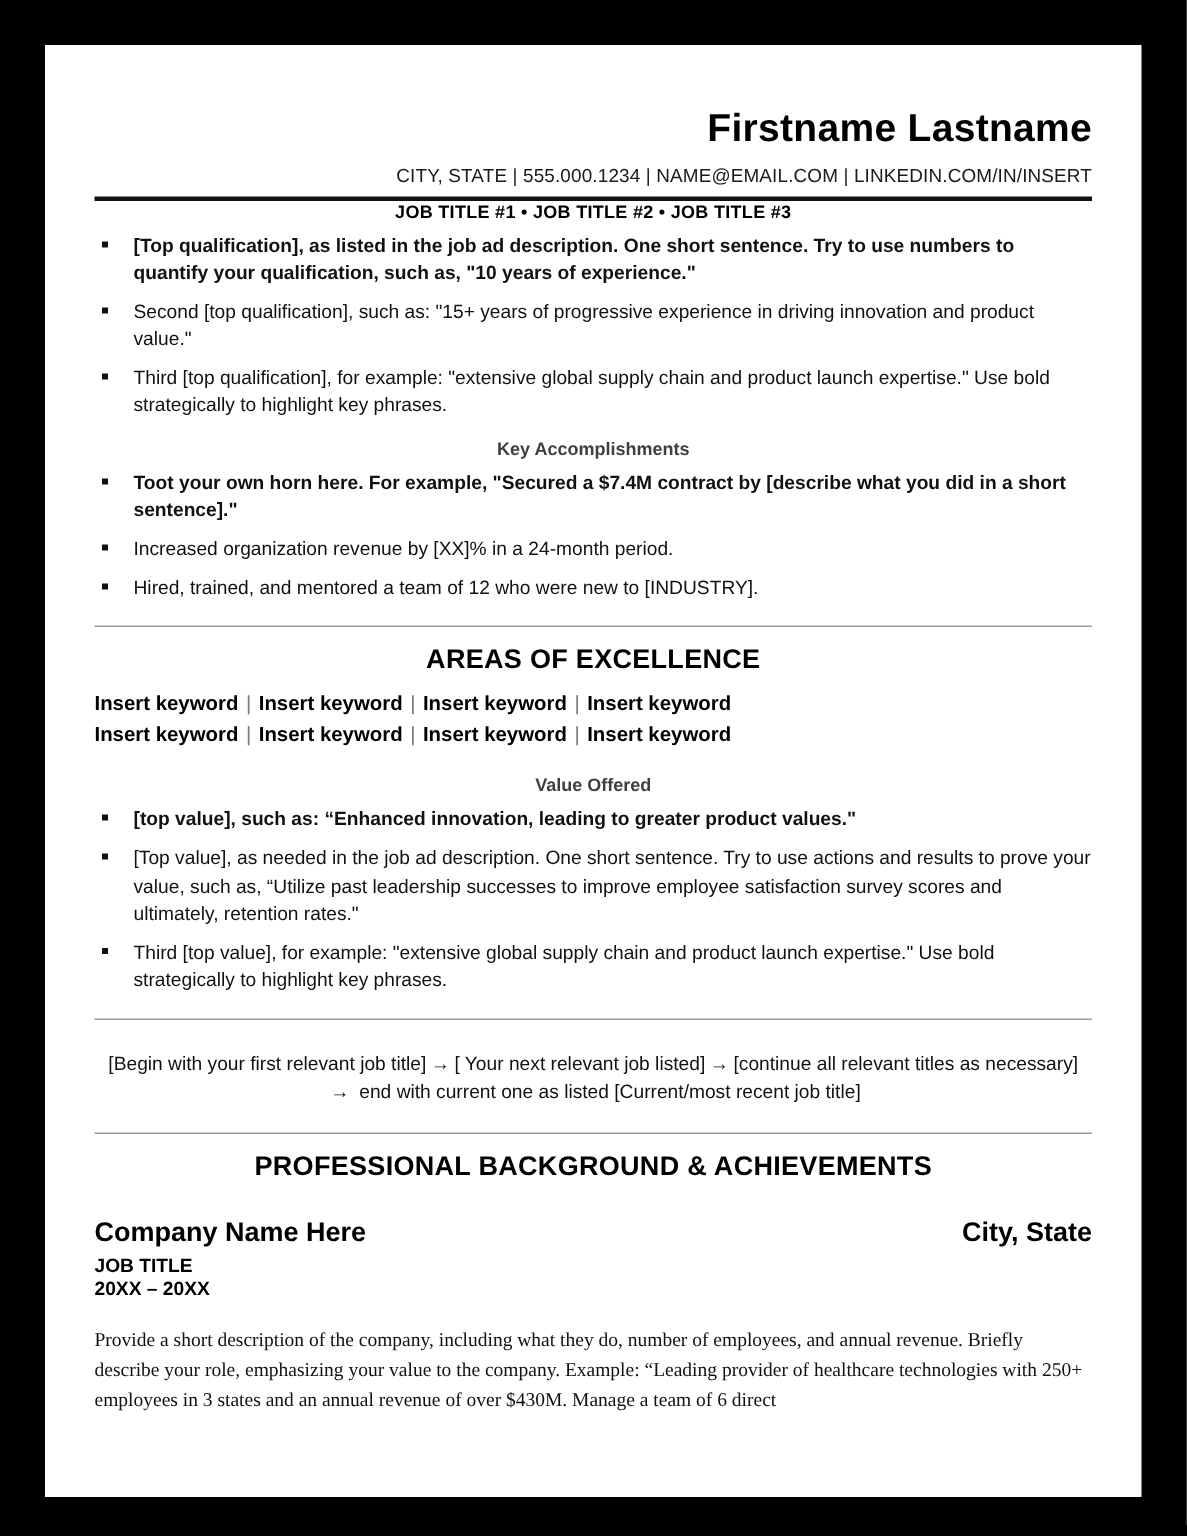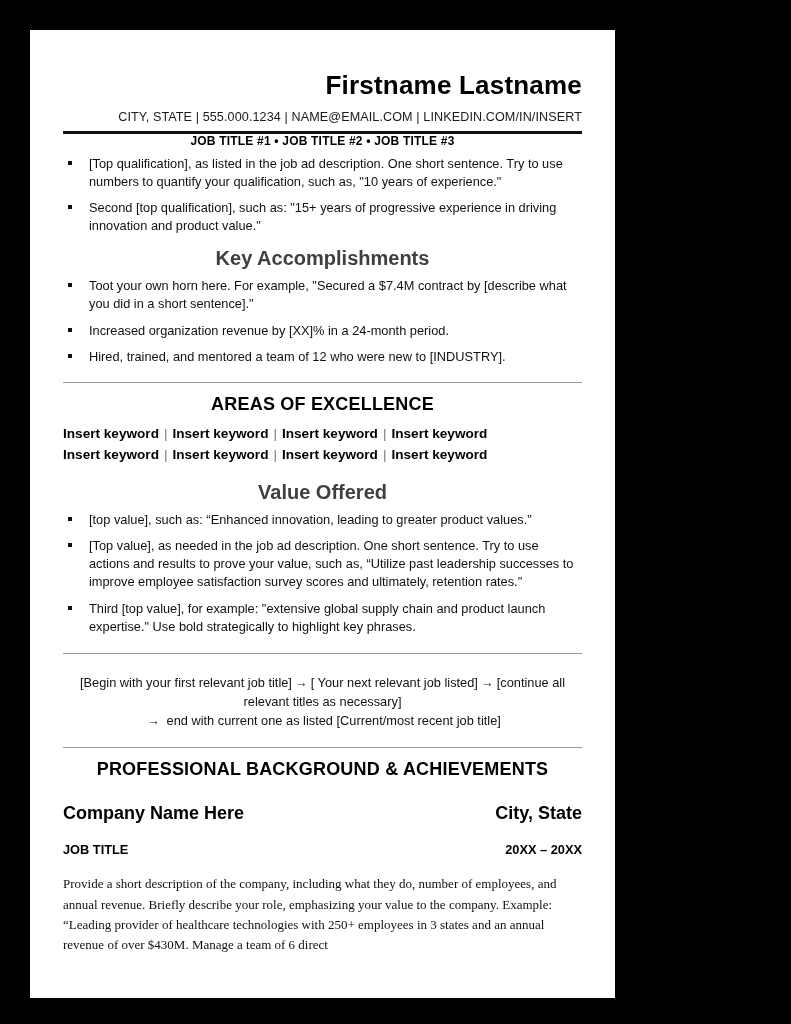--- a/index.html
+++ b/index.html
@@ -5,21 +5,21 @@
   * { margin:0; padding:0; box-sizing:border-box; }
   html, body {
     width:791px; height:1024px;
     background:#000;
     font-family:"Liberation Sans", sans-serif;
     -webkit-font-smoothing:antialiased;
   }
   .page-frame {
     position:absolute;
     left:30px; top:30px;
-    width:585px; height:968px;
+    width:731px; height:968px;
     background:#ffffff;
     overflow:hidden;
   }
   .page-inner {
     padding:0 33px;
   }
 
   
   .name-line {
     text-align:right;
@@ -46,40 +46,40 @@
   .sec-title {
     text-align:center;
     font-size:18px;
     font-weight:bold;
     color:#000;
     letter-spacing:0.2px;
   }
   .sec-title.jobtitles { font-size:12px; }
   .sub-title {
     text-align:center;
-    font-size:20px;
+    font-size:12px;
     font-weight:bold;
     color:#3f3f3f;
   }
   .rule-thin {
     border-top:1px solid #9a9aa2;
     margin:0;
   }
 
   
   ul.blist { list-style:none; margin:0; padding:0; }
   ul.blist li {
     position:relative;
     padding-left:26px;
     font-size:12.8px;
     line-height:1.42;
     color:#111;
     margin-top:8px;
   }
-  ul.blist li:first-child { margin-top:7px; }
+  ul.blist li:first-child { margin-top:7px;font-weight:bold; }
   ul.blist li .sq {
     position:absolute;
     left:5px; top:6px;
     width:4px; height:4px;
     background:#111;
   }
 
   
   .kw-row {
     text-align:left;
@@ -102,21 +102,21 @@
   
   .exp-row {
     display:flex;
     justify-content:space-between;
     align-items:baseline;
     font-size:14px;
     font-weight:bold;
     color:#000;
   }
   .exp-row.company { font-size:18px; }
-  .exp-row.title { font-size:12.8px; margin-top:18px; }
+  .exp-row.title { font-size:12.8px; margin-top:4px;flex-direction:column; }
   .exp-row.title .right { font-size:12.8px; }
   .exp-para {
     font-size:13px;
     line-height:1.55;
     color:#111;
     font-family:Liberation Serif, serif;
   }
 
   .sp-a { height:12px; }
 </style>
@@ -128,20 +128,21 @@
 
     <div class="name-line">Firstname Lastname</div>
     <div class="contact-line">CITY, STATE | 555.000.1234 | NAME@EMAIL.COM | LINKEDIN.COM/IN/INSERT</div>
     <div class="rule-thick"></div>
 
     <div class="sec-title jobtitles">JOB TITLE #1 • JOB TITLE #2 • JOB TITLE #3</div>
 
     <ul class="blist">
       <li><span class="sq"></span><span>[Top qualification], as listed in the job ad description. One short sentence. Try to use numbers to quantify your qualification, such as, "10 years of experience."</span></li>
       <li><span class="sq"></span><span>Second [top qualification], such as: "15+ years of progressive experience in driving innovation and product value."</span></li>
+      <li><span class="sq"></span><span>Third [top qualification], for example: "extensive global supply chain and product launch expertise." Use bold strategically to highlight key phrases.</span></li>
     </ul>
 
     <div class="sp-a"></div>
 
     <div class="sub-title">Key Accomplishments</div>
 
     <ul class="blist">
       <li><span class="sq"></span><span>Toot your own horn here. For example, "Secured a $7.4M contract by [describe what you did in a short sentence]."</span></li>
       <li><span class="sq"></span><span>Increased organization revenue by [XX]% in a 24-month period.</span></li>
       <li><span class="sq"></span><span>Hired, trained, and mentored a team of 12 who were new to [INDUSTRY].</span></li>

